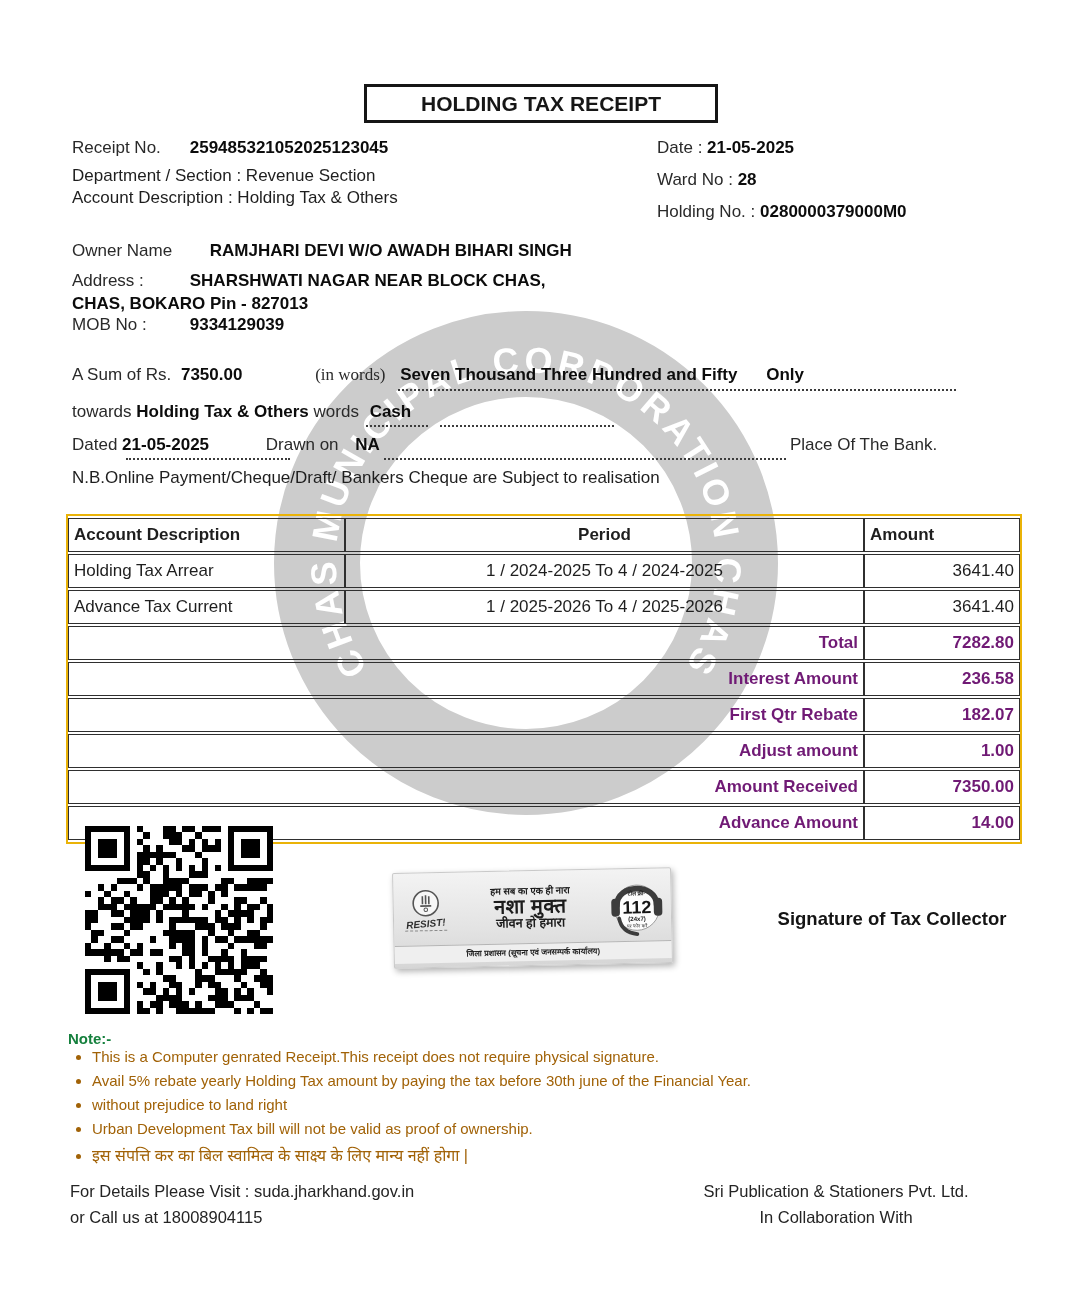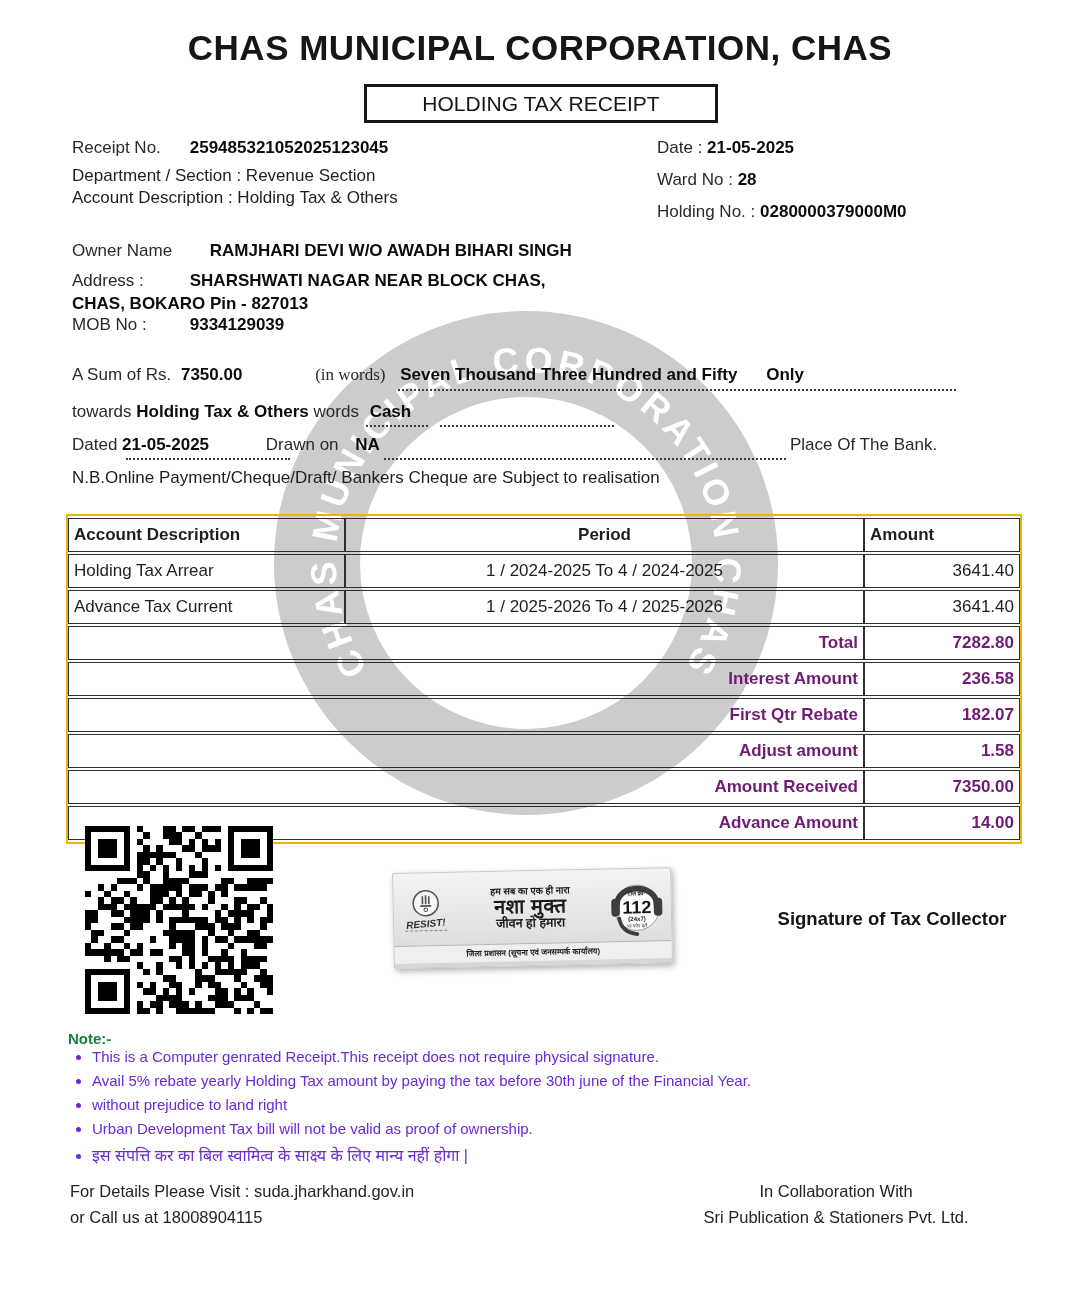--- a/index.html
+++ b/index.html
@@ -3,21 +3,21 @@
 <meta charset="utf-8">
 <style>
   html,body{margin:0;padding:0;background:#ffffff;}
   body{width:1080px;height:1293px;font-family:"Liberation Sans","DejaVu Sans",sans-serif;color:#1e1e1e;}
   .page{position:relative;width:1080px;height:1293px;background:#fff;overflow:hidden;}
   .wm{position:absolute;left:0;top:0;z-index:0;}
   .content{position:absolute;left:0;top:0;width:1080px;height:1293px;z-index:1;}
   .abs{position:absolute;}
   .title{left:0;top:28px;width:1080px;text-align:center;font-size:35px;font-weight:bold;letter-spacing:.5px;color:#161616;}
   .receipt-box{left:364px;top:84px;width:348px;height:33px;border:3px solid #161616;text-align:center;
-               line-height:33px;font-size:21px;font-weight:normal;color:#161616;background:transparent;}
+               line-height:33px;font-size:21px;font-weight:bold;color:#161616;background:transparent;}
   .line{font-size:17px;white-space:nowrap;}
   .lbl{color:#2a2a2a;}
   .val{font-weight:bold;color:#0c0c0c;}
   .w113{display:inline-block;width:113px;}
   .w133{display:inline-block;width:133px;}
   .dots{border-bottom:2px dotted #3c3c3c;height:8px;}
   table.acct{border-collapse:separate;border-spacing:0 2px;border:2px solid #eab308;font-size:17px;table-layout:fixed;background:transparent;}
   table.acct td,table.acct th{border:1px solid #2f2f2f;padding:4px 5px;height:24px;background:transparent;}
   table.acct th{font-weight:bold;text-align:left;}
   td.c{text-align:center;} td.r{text-align:right;} .b{font-weight:bold;color:#701a75;}
@@ -30,21 +30,21 @@
   .banner-center{flex:1;text-align:center;color:#1c1c1c;line-height:1.05;}
   .slogan-top{font-size:9.5px;font-weight:bold;}
   .slogan-main{font-size:20px;font-weight:bold;letter-spacing:.5px;}
   .slogan-bottom{font-size:12.5px;font-weight:bold;}
   .campaign-logo{font-size:10px;font-weight:bold;font-style:italic;transform:rotate(-4deg);color:#2e2e2e;margin-top:1px;}
   .campaign-underline{width:42px;border-bottom:1px dashed #8a8a8a;margin-top:1px;}
   .banner-strip{height:17px;background:#efefef;border-top:1px solid #b5b5b5;text-align:center;
                 font-size:8px;font-weight:bold;color:#222;line-height:17px;}
   .signature{left:712px;top:908px;width:360px;text-align:center;font-size:18.5px;font-weight:bold;color:#141414;}
   .note-title{left:68px;top:1030px;font-size:15px;font-weight:bold;color:#15803d;}
-  ul.notes{left:72px;top:1048px;width:900px;margin:0;padding-left:20px;font-size:15px;color:#6d28d9;}
+  ul.notes{left:72px;top:1048px;width:900px;margin:0;padding-left:20px;font-size:15px;color:#a16207;}
   ul.notes li{margin-bottom:7px;}
   ul.notes li.hi{font-size:16px;}
   .footer-left{left:70px;top:1178px;font-size:16.5px;line-height:26px;color:#242424;}
   .footer-right{left:700px;top:1178px;width:272px;text-align:center;font-size:16.5px;line-height:26px;color:#242424;}
 </style>
 </head>
 <body>
 
 <div class="page">
 
@@ -53,21 +53,20 @@
     <defs>
         <path id="wmArc" d="M 392 697 A 190 190 0 1 1 660 697" fill="none"></path>
       </defs>
     <text font-family="Liberation Sans, DejaVu Sans, sans-serif" font-size="36" font-weight="bold" fill="#ffffff" letter-spacing="4">
       <textPath href="#wmArc" startOffset="50%" text-anchor="middle">CHAS MUNICIPAL CORPORATION CHAS</textPath>
     </text>
   </svg>
 
   <div class="content">
 
-    <div class="abs title">CHAS MUNICIPAL CORPORATION, CHAS</div>
     <div class="abs receipt-box">HOLDING TAX RECEIPT</div>
 
     <div class="abs line" style="left:72px;top:138px;">
       <span class="lbl w113">Receipt No.</span>
       <span class="val">259485321052025123045</span>
     </div>
     <div class="abs line" style="left:72px;top:166px;">Department / Section : Revenue Section</div>
     <div class="abs line" style="left:72px;top:188px;">Account Description : Holding Tax &amp; Others</div>
 
     <div class="abs line" style="left:657px;top:138px;">
@@ -156,21 +155,21 @@
       <tr>
         <td colspan="2" class="r b">Interest Amount</td>
         <td class="r b">236.58</td>
       </tr>
       <tr>
         <td colspan="2" class="r b">First Qtr Rebate</td>
         <td class="r b">182.07</td>
       </tr>
       <tr>
         <td colspan="2" class="r b">Adjust amount</td>
-        <td class="r b">1.58</td>
+        <td class="r b">1.00</td>
       </tr>
       <tr>
         <td colspan="2" class="r b">Amount Received</td>
         <td class="r b">7350.00</td>
       </tr>
       <tr>
         <td colspan="2" class="r b">Advance Amount</td>
         <td class="r b">14.00</td>
       </tr>
     </tbody>
@@ -645,18 +644,18 @@
       <li>without prejudice to land right</li>
       <li>Urban Development Tax bill will not be valid as proof of ownership.</li>
       <li class="hi">इस संपत्ति कर का बिल स्वामित्व के साक्ष्य के लिए मान्य नहीं होगा |</li>
     </ul>
 
     <div class="abs footer-left">
       <div>For Details Please Visit : suda.jharkhand.gov.in</div>
       <div>or Call us at 18008904115</div>
     </div>
     <div class="abs footer-right">
+      <div>Sri Publication &amp; Stationers Pvt. Ltd.</div>
       <div>In Collaboration With</div>
-      <div>Sri Publication &amp; Stationers Pvt. Ltd.</div>
     </div>
 
   </div>
 </div>
 
 </body></html>

